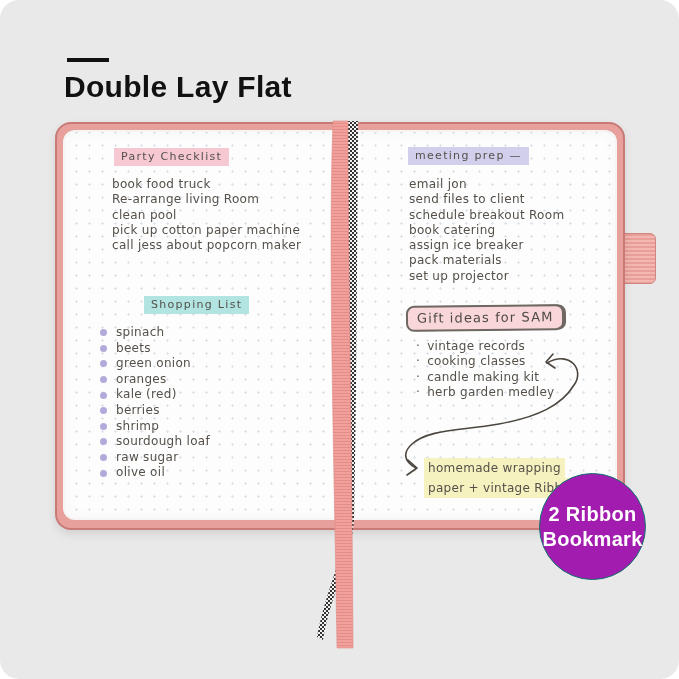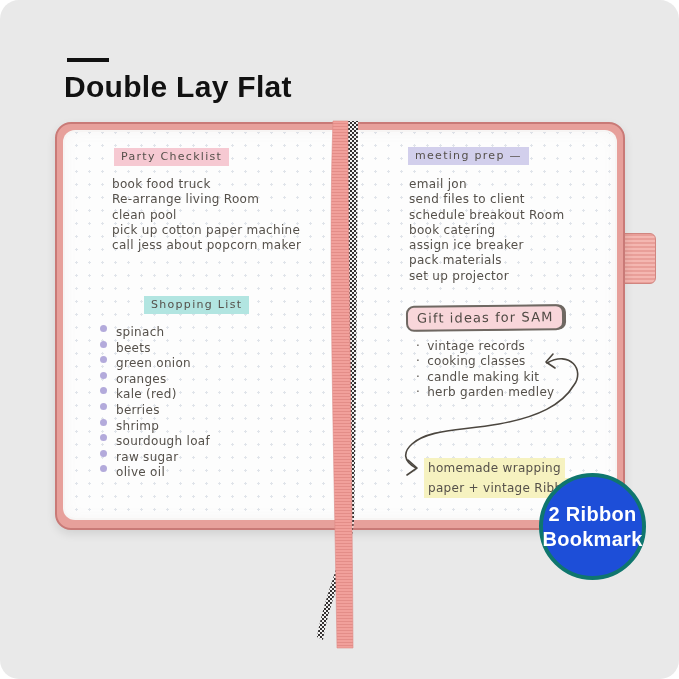--- a/index.html
+++ b/index.html
@@ -40,38 +40,38 @@
     position:absolute;z-index:3;color:#55504a;
     font-family:"DejaVu Sans",sans-serif;font-size:12px;letter-spacing:.3px;
   }
   .heading{font-size:11px;letter-spacing:1.3px;padding:2px 7px 3px;white-space:nowrap;}
   .hl-pink{background:#f6c9d2;}
   .hl-aqua{background:#b2e5e1;}
   .hl-lav{background:#d2cfec;}
   .plain-list{line-height:15.3px;}
   .plain-list .line{white-space:nowrap;}
   .dot-list{line-height:15.6px;}
-  .dot-list .row{display:flex;gap:9px;height:15.6px;white-space:nowrap;}
+  .dot-list .row{display:flex;align-items:center;gap:9px;height:15.6px;white-space:nowrap;}
   .dot{width:7px;height:7px;border-radius:50%;background:#b3aadb;flex:0 0 auto;}
   .gift-box{
     position:absolute;left:406px;top:305px;z-index:3;transform:rotate(-.7deg);
     background:#f8d6da;border:2px solid #6f6862;border-radius:8px;
     padding:3px 9px 4px;font-size:13px;letter-spacing:1.1px;color:#4e4943;
     font-family:"DejaVu Sans",sans-serif;box-shadow:2.5px 0 0 -.5px #6f6862;
   }
   .char-list .row{display:flex;gap:7px;white-space:nowrap;}
   .note{line-height:18px;}
   .note span{background:#f6f2c0;padding:1px 4px;display:inline-block;}
   .arrow-svg{position:absolute;left:395px;top:338px;z-index:3;}
   
   .ribbons{position:absolute;left:0;top:0;z-index:4;pointer-events:none;}
   
   .badge{
     position:absolute;left:539px;top:473px;width:107px;height:107px;z-index:6;
-    box-sizing:border-box;border-radius:50%;background:#1d4ed8;border:4px solid #0f766e;
+    box-sizing:border-box;border-radius:50%;background:#a21caf;border:1px solid #0f766e;
     display:flex;flex-direction:column;align-items:center;justify-content:center;
     color:#fff;font-weight:bold;font-size:20px;line-height:25px;letter-spacing:.3px;
     text-align:center;
   }
 </style>
 </head>
 <body>
 
 <div class="stage">
 

